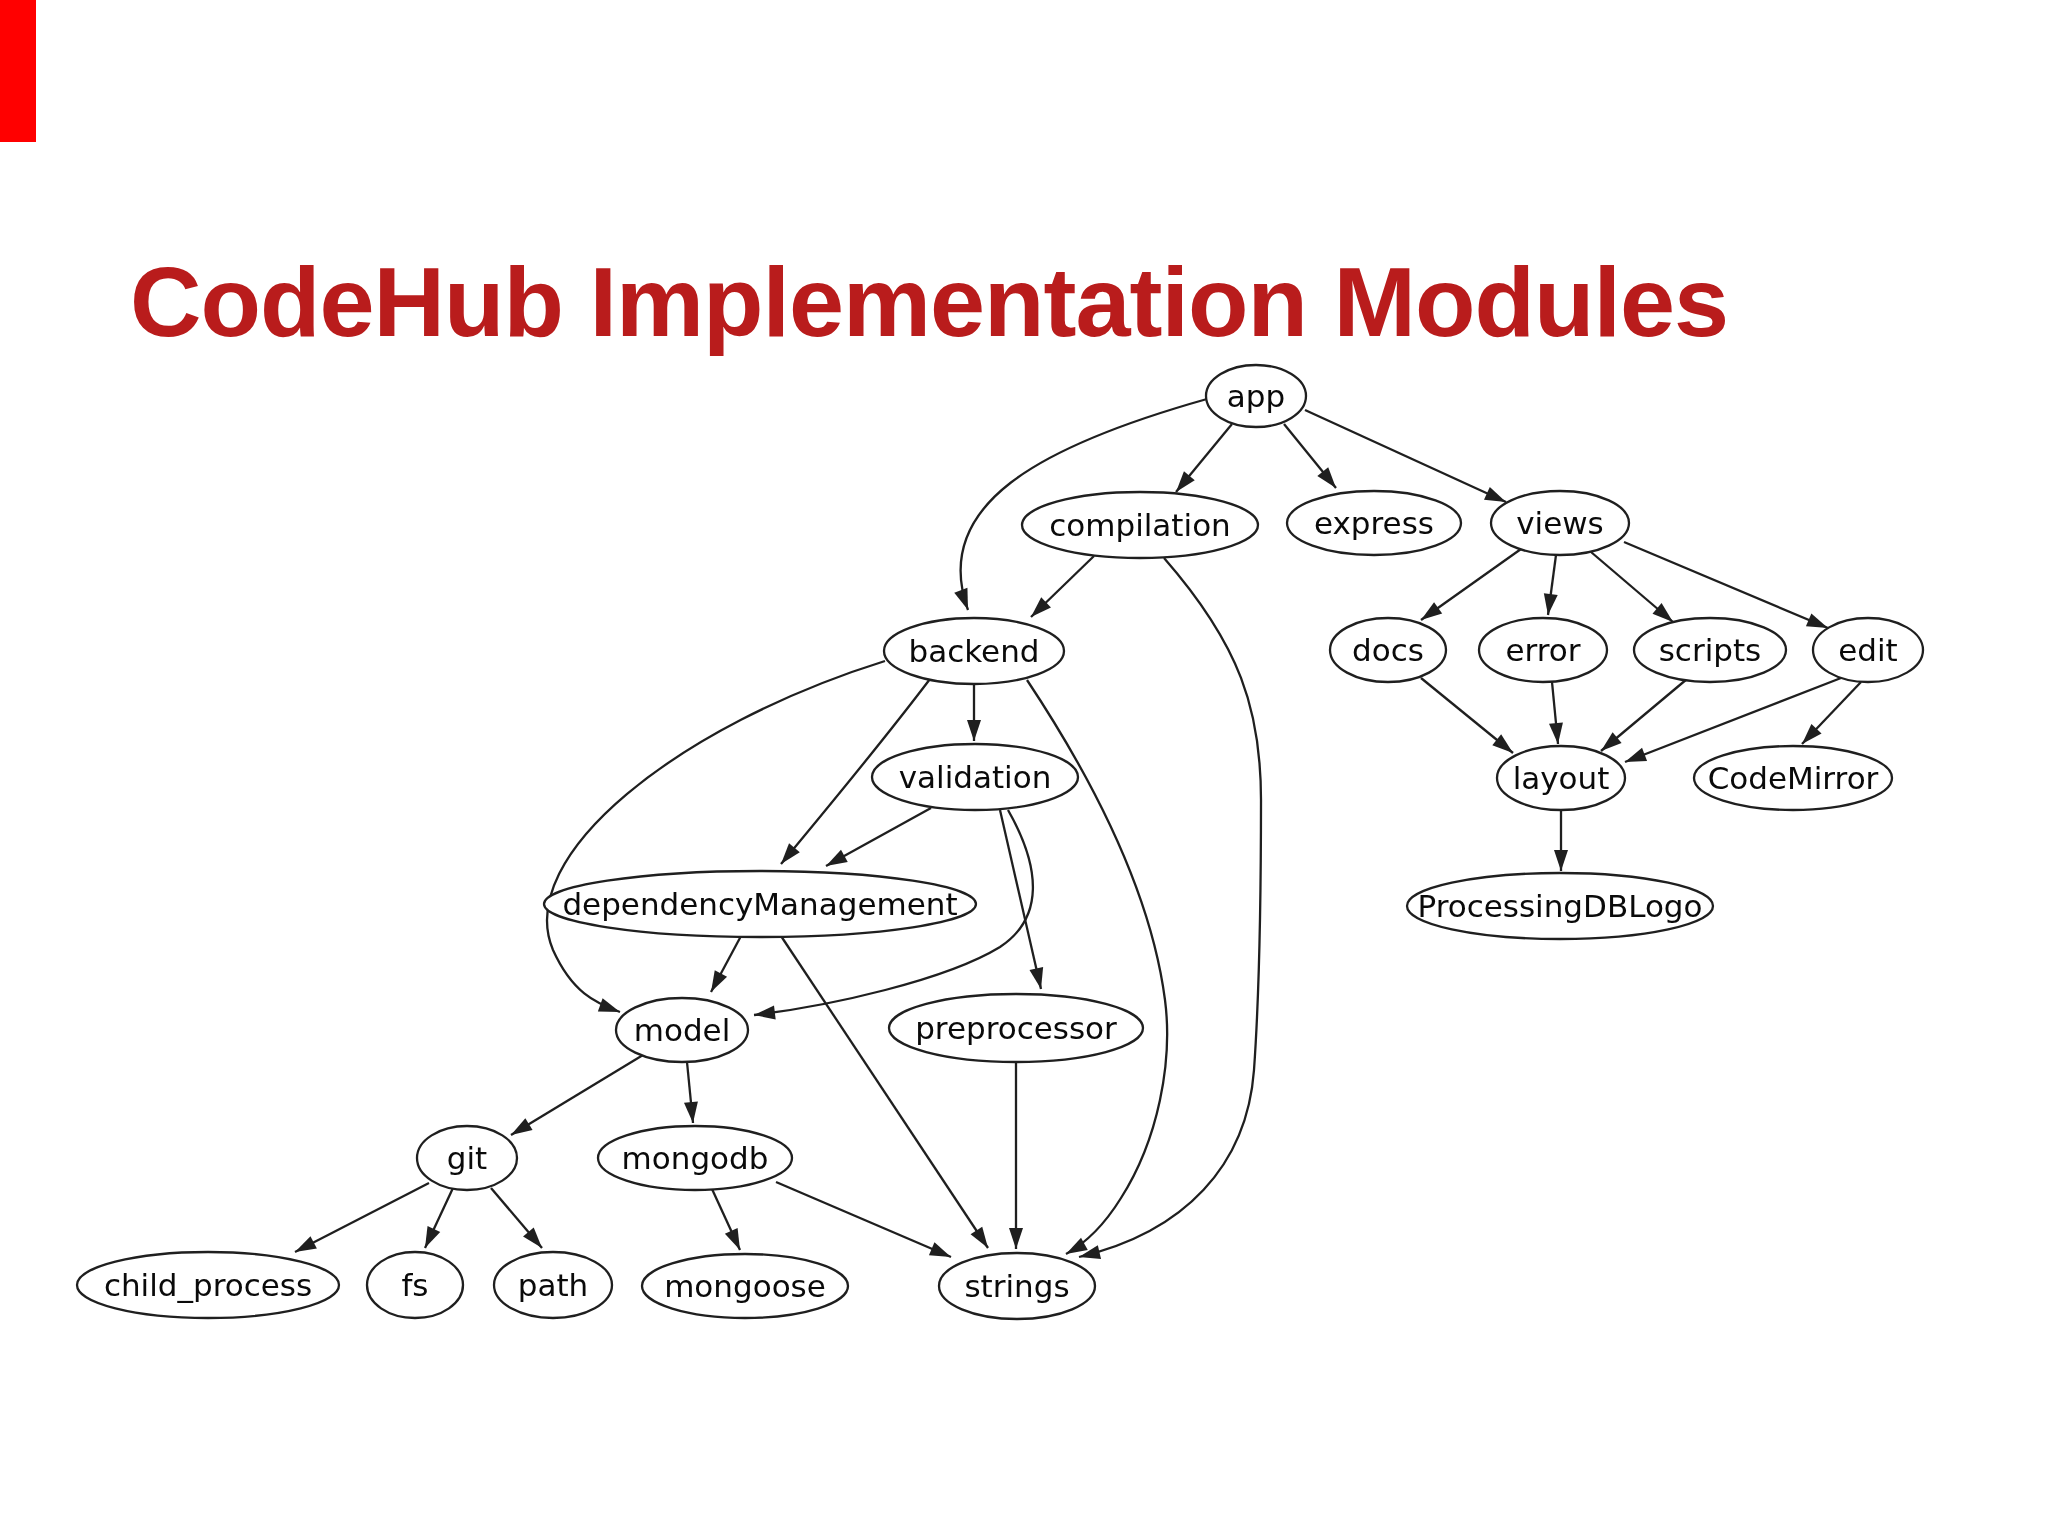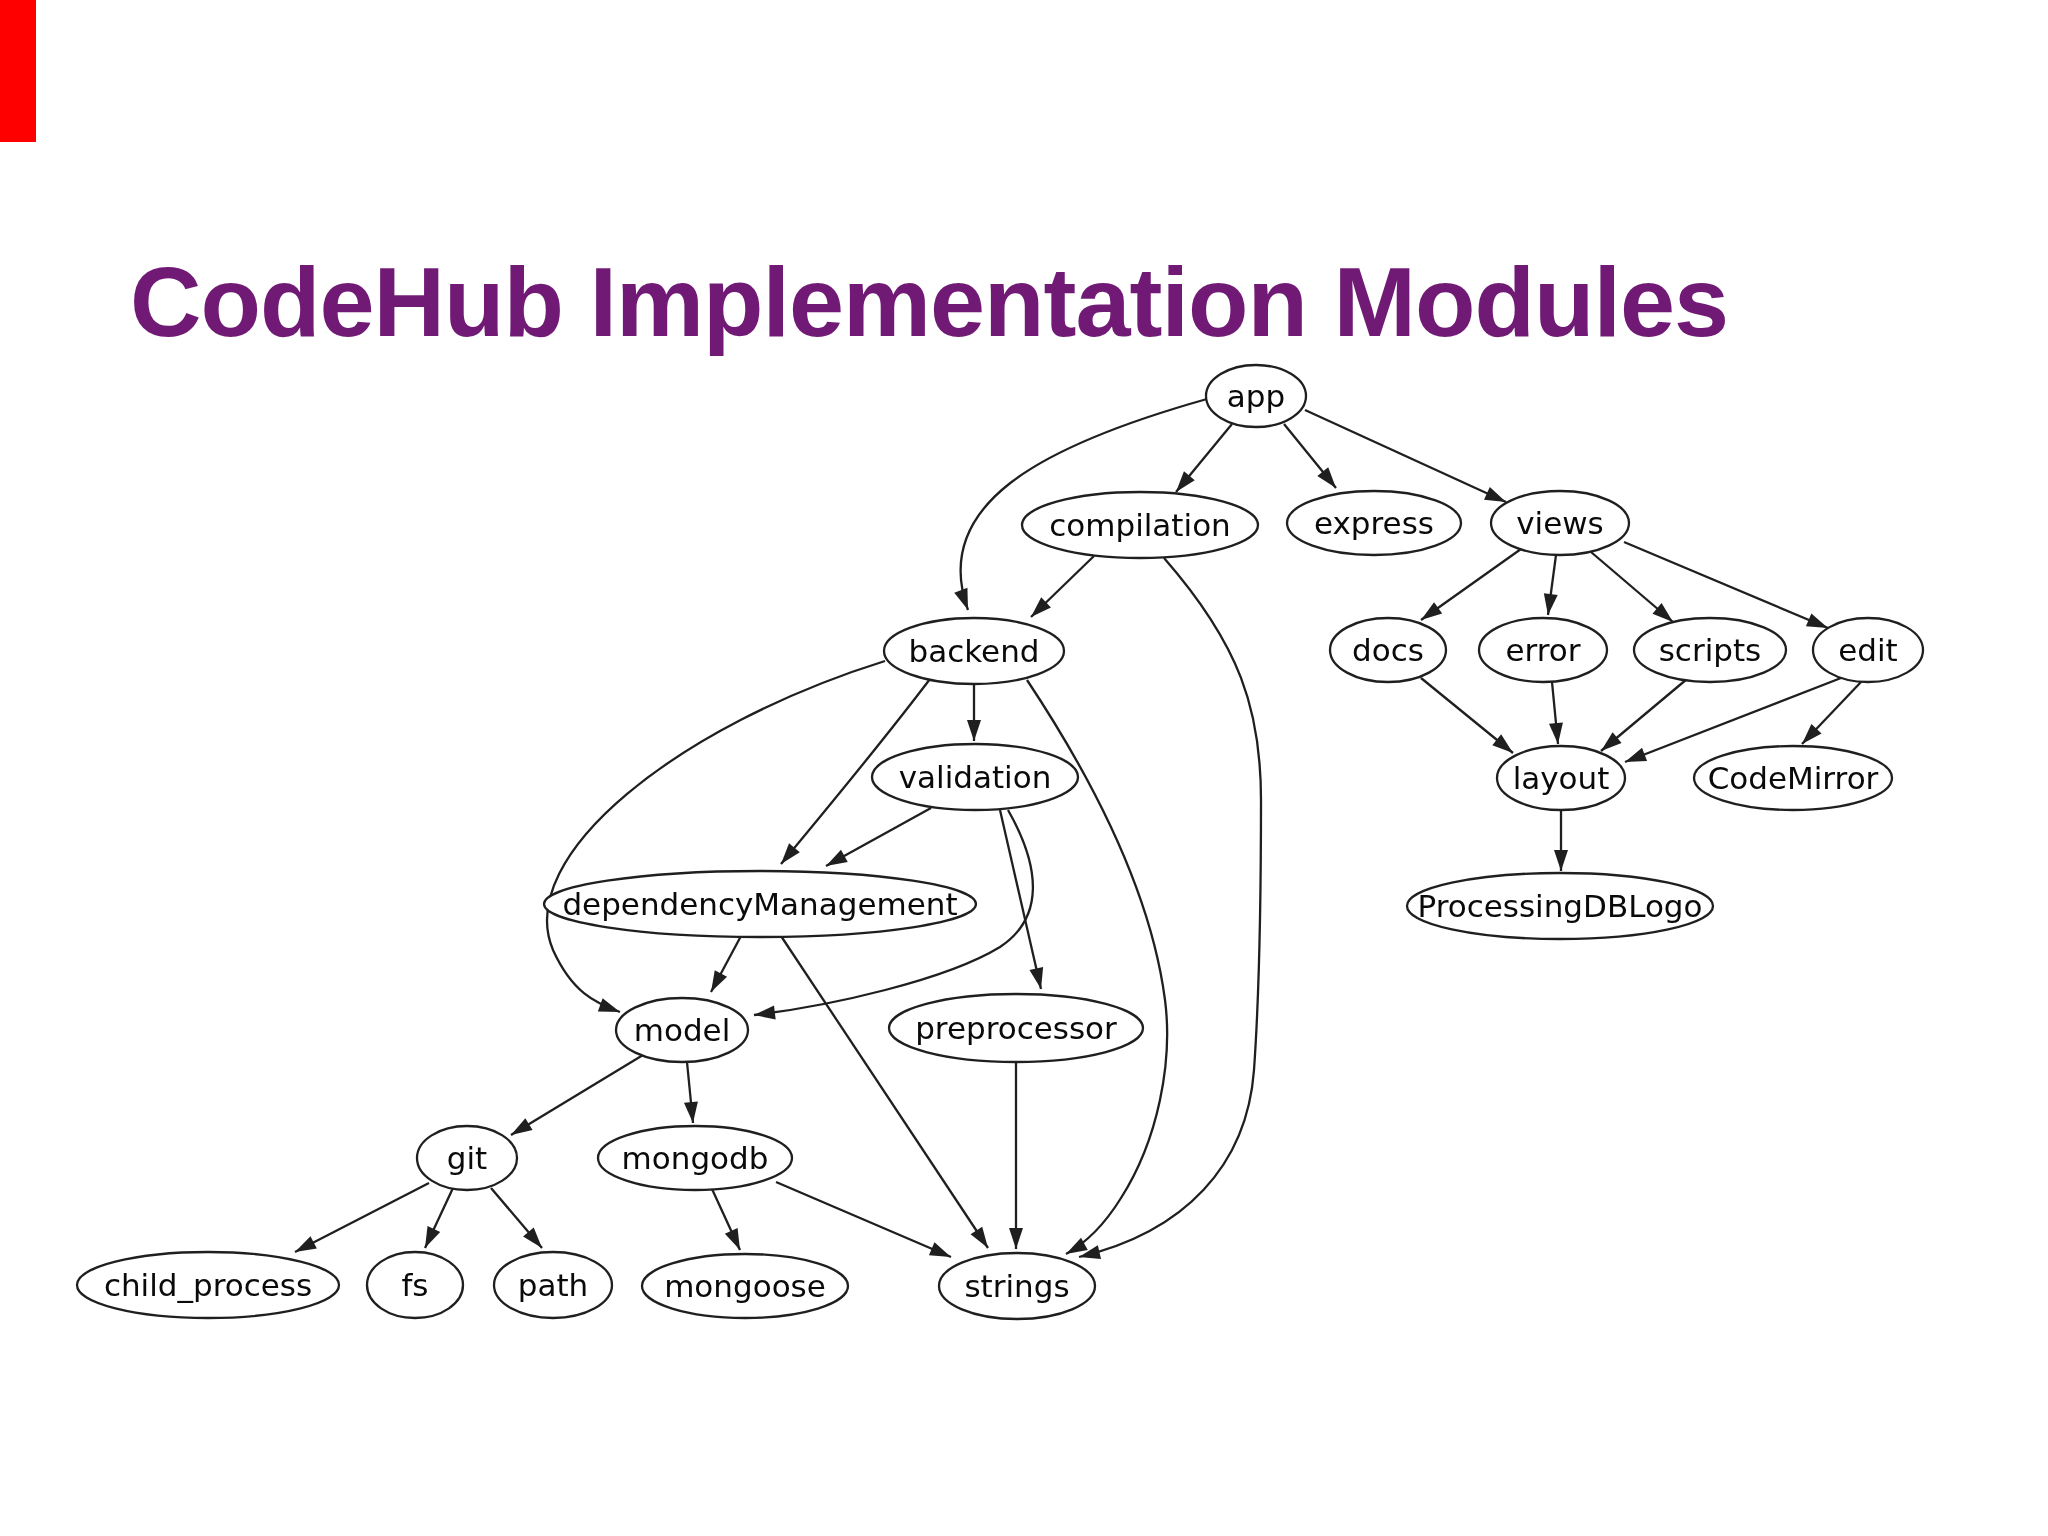--- a/index.html
+++ b/index.html
@@ -12,21 +12,21 @@
   }
   .accent-bar{
     position:absolute;left:0;top:0;
     width:36px;height:142px;
     background:#ff0000;
   }
   .slide-title{
     position:absolute;left:130px;top:186px;
     font-family:"Liberation Sans",sans-serif;
     font-size:99px;font-weight:700;line-height:1;
-    color:#701a75;white-space:nowrap;
+    color:#b91c1c;white-space:nowrap;
     letter-spacing:-1px;
   }
   svg.diagram{position:absolute;left:0;top:0;}
   .edge{fill:none;stroke:#1f1f1f;stroke-width:2.3px;}
   .node-shape{fill:#ffffff;stroke:#1f1f1f;stroke-width:2.3px;}
   .node-label{
     font-family:"DejaVu Sans","Liberation Sans",sans-serif;
     font-size:31px;fill:#0a0a0a;text-anchor:middle;
   }
 </style>

